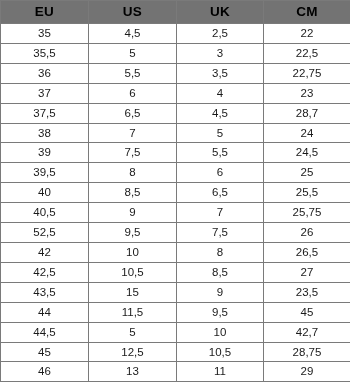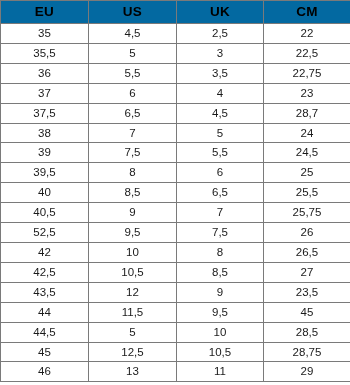--- a/index.html
+++ b/index.html
@@ -20,21 +20,21 @@
     border-collapse: collapse;
     table-layout: fixed;
   }
 
   .size-table col.c-eu { width: 88px; }
   .size-table col.c-us { width: 88px; }
   .size-table col.c-uk { width: 87px; }
   .size-table col.c-cm { width: 87px; }
 
   .size-table th {
-    background: #0369a1;
+    background: #737373;
     color: #000000;
     font-weight: bold;
     font-size: 13.5px;
     height: 22px;
     line-height: 22px;
     padding: 0;
     text-align: center;
     border: 1px solid #7a7a7a;
     letter-spacing: 0.3px;
   }
@@ -143,35 +143,35 @@
         <td>26,5</td>
       </tr>
       <tr>
         <td>42,5</td>
         <td>10,5</td>
         <td>8,5</td>
         <td>27</td>
       </tr>
       <tr>
         <td>43,5</td>
-        <td>12</td>
+        <td>15</td>
         <td>9</td>
         <td>23,5</td>
       </tr>
       <tr>
         <td>44</td>
         <td>11,5</td>
         <td>9,5</td>
         <td>45</td>
       </tr>
       <tr>
         <td>44,5</td>
         <td>5</td>
         <td>10</td>
-        <td>28,5</td>
+        <td>42,7</td>
       </tr>
       <tr>
         <td>45</td>
         <td>12,5</td>
         <td>10,5</td>
         <td>28,75</td>
       </tr>
       <tr>
         <td>46</td>
         <td>13</td>

